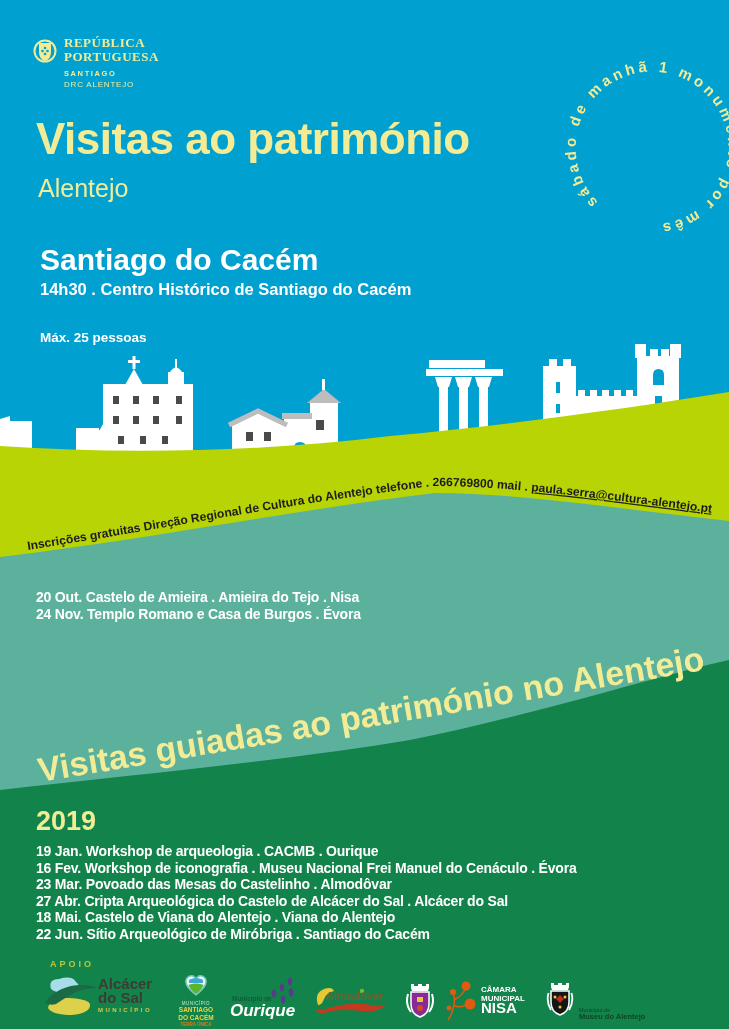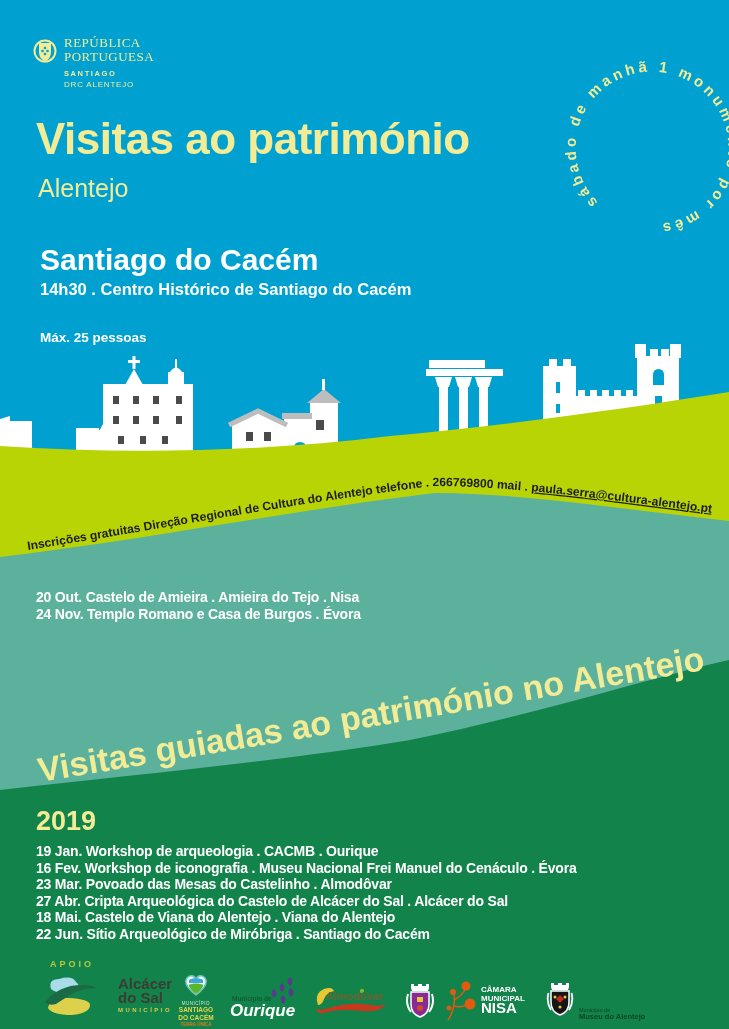--- a/index.html
+++ b/index.html
@@ -2,40 +2,40 @@
 <html><head>
 <meta charset="utf-8">
 <style>
   html,body{margin:0;padding:0;background:#e8e8e8;}
   .poster{position:relative;width:729px;height:1029px;overflow:hidden;
           font-family:"Liberation Sans","DejaVu Sans",sans-serif;background:#00a0d0;}
   .bg{position:absolute;inset:0;}
   .abs{position:absolute;}
   
   .gov-logo{left:33px;top:36px;display:flex;gap:7px;color:#f2ec96;}
-  .gov-name{font-family:"Liberation Serif","DejaVu Serif",serif;font-weight:normal;
+  .gov-name{font-family:"Liberation Serif","DejaVu Serif",serif;font-weight:bold;
             font-size:13px;line-height:14px;letter-spacing:.5px;}
   .gov-dept{font-size:7.5px;font-weight:bold;letter-spacing:1.6px;margin-top:5px;}
   .gov-dept2{font-size:8px;letter-spacing:.8px;margin-top:2px;}
   
   .title{left:36px;top:114px;font-size:44px;font-weight:bold;color:#f2ec96;letter-spacing:-.5px;}
   .subtitle{left:38px;top:174px;font-size:25px;font-weight:normal;color:#f2ec96;}
   .date{left:40px;top:212px;font-size:24px;font-weight:bold;color:#fff;}
   .location{left:40px;top:243px;font-size:30px;font-weight:bold;color:#fff;}
   .schedule{left:40px;top:280px;font-size:16.5px;font-weight:bold;color:#fff;line-height:19.5px;}
   .capacity{left:40px;top:330px;font-size:13.5px;font-weight:bold;color:#fff;}
   
   .events .year{font-size:27px;font-weight:bold;color:#f2ec96;}
   .events .items{margin-top:6px;}
   .events .item{font-size:14px;font-weight:bold;color:#fff;letter-spacing:-.2px;line-height:16.5px;}
   .events-2018{left:36px;top:583px;}
   .events-2019{left:36px;top:806px;}
   
   .apoio{left:50px;top:959px;font-size:9px;font-weight:bold;letter-spacing:3px;color:#b9c83e;}
-  .logo-alcacer{left:44px;top:972px;display:flex;align-items:center;gap:20px;}
+  .logo-alcacer{left:44px;top:972px;display:flex;align-items:center;gap:0;}
   .alc-n{font-size:15px;line-height:14px;font-weight:bold;color:#3c3c34;}
   .alc-m{font-size:6px;letter-spacing:2.5px;color:#d8c84a;margin-top:2px;font-weight:bold;}
   .logo-santiago{left:172px;top:973px;width:48px;text-align:center;}
   .st-sub{font-size:4.5px;color:#cfe8dd;letter-spacing:.5px;margin-top:1px;}
   .st-name{font-size:6.5px;font-weight:bold;color:#e8d44a;line-height:7.5px;}
   .st-tag{font-size:4.5px;color:#e07a1e;margin-top:1px;font-weight:bold;}
   .logo-ourique{left:230px;top:976px;width:82px;height:48px;}
   .ou-leaves{position:absolute;left:32px;top:0;}
   .ou-pre{position:absolute;left:2px;top:19px;font-size:6.5px;color:#0e5e35;font-weight:bold;}
   .ou-name{position:absolute;left:0;top:25px;font-size:17px;font-weight:bold;font-style:italic;color:#fff;}

